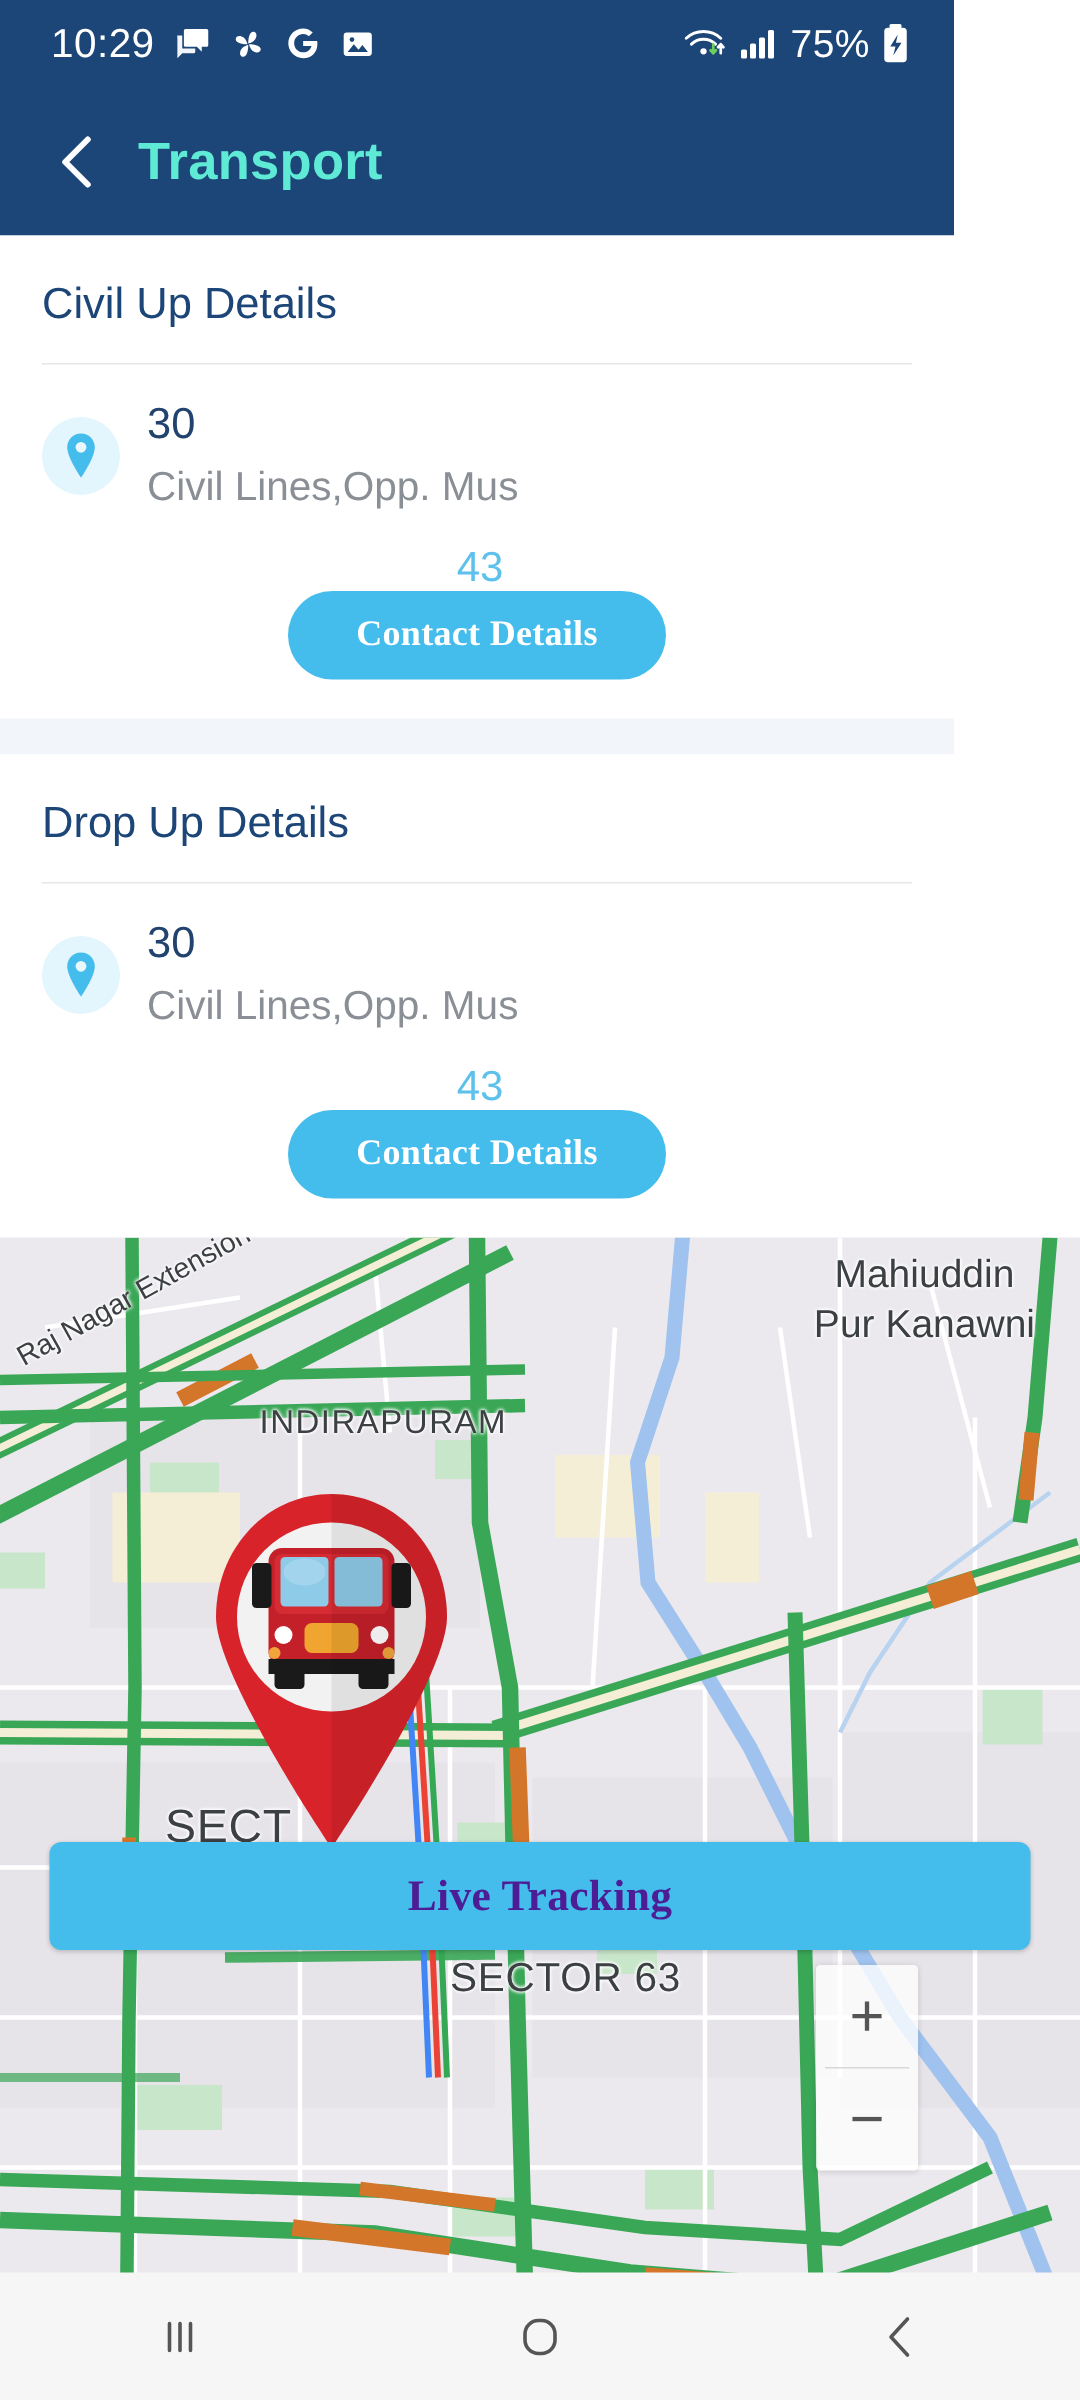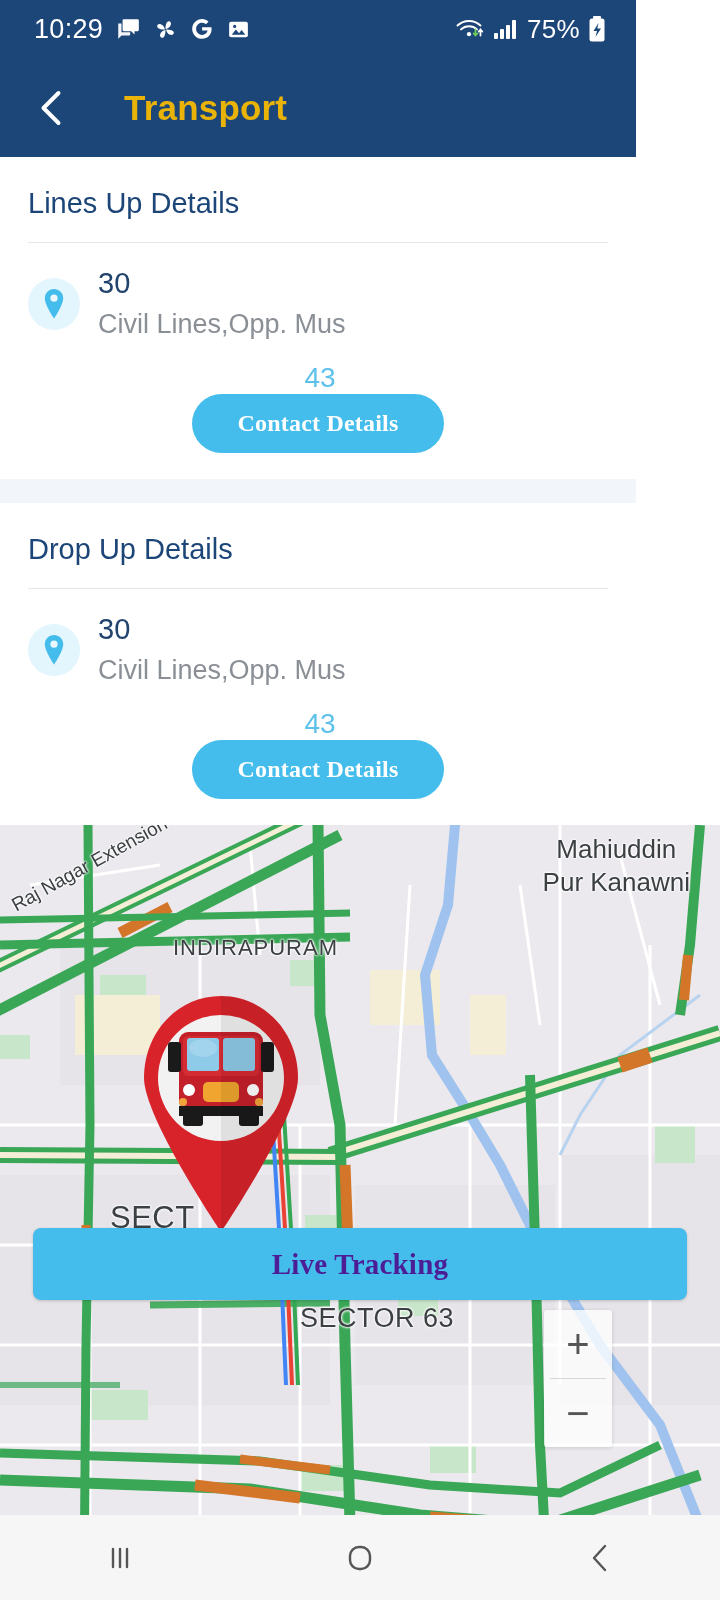--- a/index.html
+++ b/index.html
@@ -22,21 +22,21 @@
   .status-right { display: flex; align-items: center; gap: 8px; }
   .status-pct { font-size: 26px; letter-spacing: .3px; }
   .sicon { display: inline-flex; align-items: center; }
 
   
   .app-header {
     height: 99px; background: #1c4578;
     display: flex; align-items: center; padding-left: 36px; gap: 26px;
   }
   .back-chevron { width: 30px; height: 40px; display: block; }
-  .app-title { color: #eab308; font-size: 35px; font-weight: 700; letter-spacing: .2px; margin-left: 32px; }
+  .app-title { color: #5eead4; font-size: 35px; font-weight: 700; letter-spacing: .2px; }
 
   
   .card { background: #fff; padding: 0 28px; }
   .card-title {
     font-size: 29px; color: #1c4578; font-weight: 400;
     padding-top: 30px; padding-bottom: 22px;
   }
   .card-rule { height: 1px; background: #e4e6ea; }
   .row-loc { display: flex; align-items: center; padding-top: 21px; gap: 18px; }
   .pin-badge {
@@ -188,21 +188,21 @@
   <div class="app-header">
     <span>
       <svg class="back-chevron" viewBox="0 0 24 32" fill="none" stroke="#fff" stroke-width="3.2" stroke-linecap="round" stroke-linejoin="round">
           <polyline points="18,4 6,16 18,28"></polyline>
         </svg>
     </span>
     <span class="app-title">Transport</span>
   </div>
 
   <div class="card">
-    <div class="card-title">Lines Up Details</div>
+    <div class="card-title">Civil Up Details</div>
     <div class="card-rule"></div>
     <div class="row-loc">
       <span class="pin-badge">
         <svg width="26" height="32" viewBox="0 0 24 32">
             <path fill="#45bdec" d="M12 1C6.9 1 2.8 5.1 2.8 10.2c0 6.9 9.2 20.3 9.2 20.3s9.2-13.4 9.2-20.3C21.2 5.1 17.1 1 12 1z"></path>
             <circle cx="12" cy="10.2" r="3.6" fill="#eaf7fd"></circle>
           </svg>
       </span>
       <span class="loc-texts">
         <div class="loc-code">30</div>

